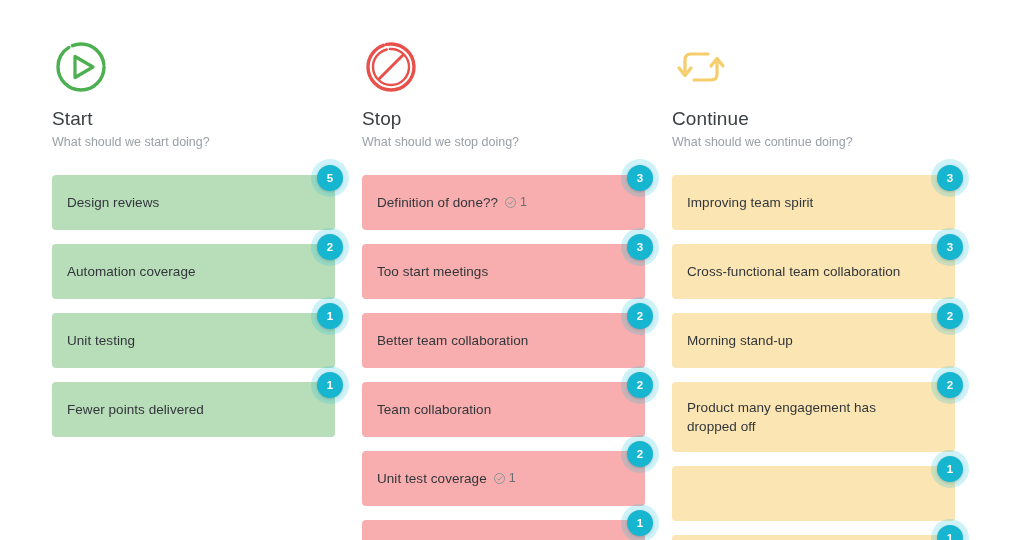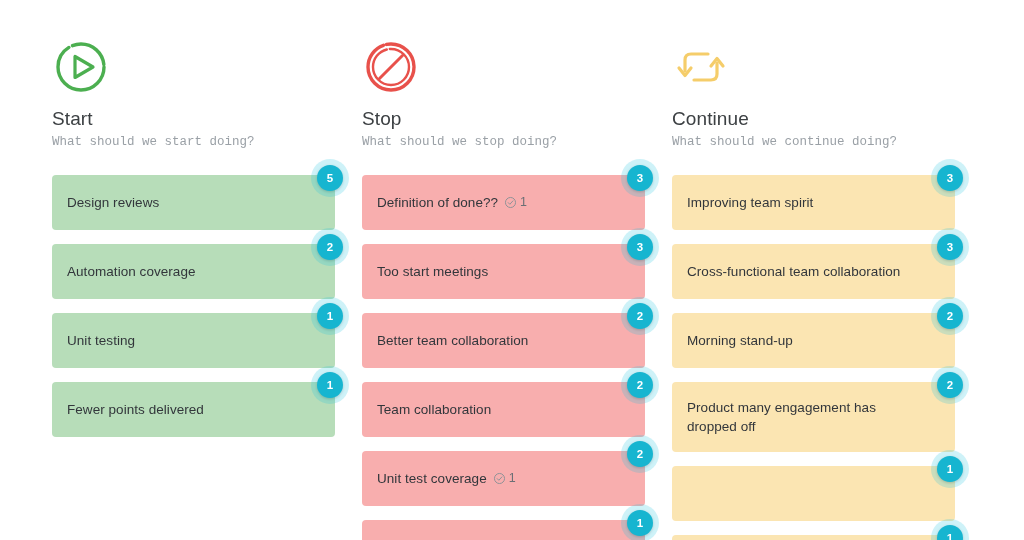--- a/index.html
+++ b/index.html
@@ -64,21 +64,20 @@
   }
   .col-sub {
     position: absolute;
     left: 0;
     top: 126px;
     font-size: 12.5px;
     line-height: 16px;
     color: #9aa0a6;
     font-weight: 400;
     white-space: nowrap;
-    font-family: Liberation Mono, monospace;
   }
 
   
   .cards {
     position: absolute;
     left: 0;
     top: 167px;
     width: 283px;
   }
 

